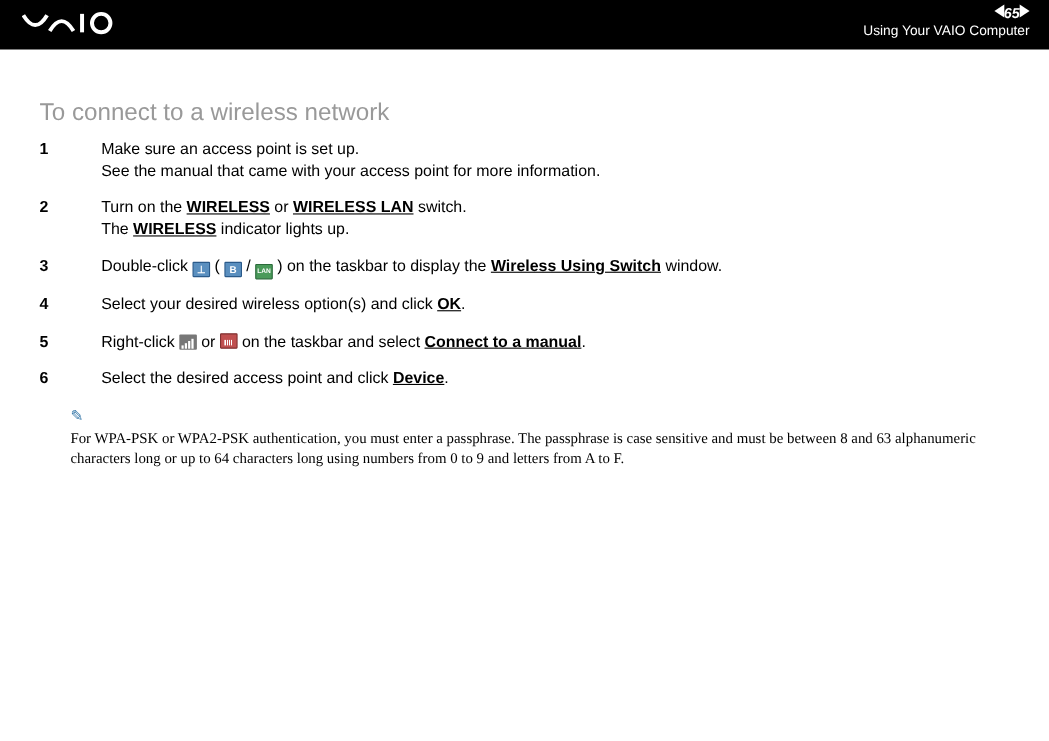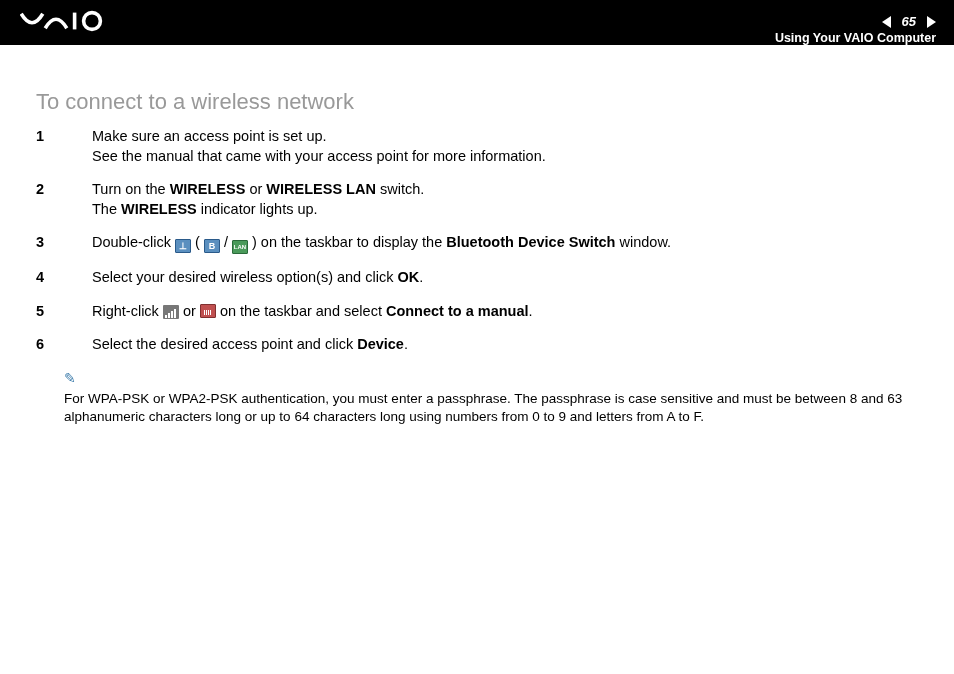--- a/index.html
+++ b/index.html
@@ -30,38 +30,36 @@
   .logo svg { height: 24px; width: auto; fill: #fff; }
   .header-right {
     position: absolute;
     right: 18px;
     top: 4px;
     text-align: right;
     color: #fff;
   }
   .page-nav {
     display: flex;
-    align-items: center;
     justify-content: flex-end;
-    gap: 11px;
+    gap: 0;
     font-style: italic;
     font-weight: bold;
     font-size: 13px;
-    margin-top: 10px;
   }
   .page-nav .tri {
     width: 0; height: 0;
     border-top: 6px solid transparent;
     border-bottom: 6px solid transparent;
   }
   .tri.left { border-right: 9px solid #fff; }
   .tri.right { border-left: 9px solid #fff; }
   .section-label {
     font-size: 12.5px;
-    font-weight: bold;
+    font-weight: normal;
     margin-top: 2px;
   }
   .content {
     padding: 26px 36px 20px 36px;
   }
   .title {
     color: #999;
     font-size: 22px;
     font-weight: 400;
     margin: 18px 0 12px 0;
@@ -126,22 +124,22 @@
   .note-block {
     margin-left: 28px;
     font-size: 13.5px;
     line-height: 1.35;
   }
   .pencil {
     color: #3a7aaa;
     font-size: 14px;
     margin-bottom: 2px;
   }
-  .note-block p { margin: 0 0 14px 0; }
-  b { font-weight: bold; }
+  .note-block p { margin: 0 0 14px 0; font-family: Liberation Serif, serif; }
+  b { font-weight: bold; text-decoration: underline; }
 </style>
 </head>
 <body>
 
 <div class="header">
   <div class="logo">
     <svg viewBox="0 0 200 40">
       <path d="M2 8 Q 20 38 38 8" stroke="#fff" stroke-width="6" fill="none"></path>
       <path d="M42 32 Q 60 2 78 32" stroke="#fff" stroke-width="6" fill="none"></path>
       <rect x="88" y="6" width="6" height="28" fill="#fff"></rect>
@@ -165,21 +163,21 @@
       <div class="step">
         <div class="num">1</div>
         <div class="body">Make sure an access point is set up.<br>See the manual that came with your access point for more information.</div>
       </div>
       <div class="step">
         <div class="num">2</div>
         <div class="body">Turn on the <b>WIRELESS</b> or <b>WIRELESS LAN</b> switch.<br>The <b>WIRELESS</b> indicator lights up.</div>
       </div>
       <div class="step">
         <div class="num">3</div>
-        <div class="body">Double-click <span class="icon-box">⊥</span> ( <span class="icon-box">B</span> / <span class="icon-box green" style="font-size:6px">LAN</span> ) on the taskbar to display the <b>Bluetooth Device Switch</b> window.</div>
+        <div class="body">Double-click <span class="icon-box">⊥</span> ( <span class="icon-box">B</span> / <span class="icon-box green" style="font-size:6px">LAN</span> ) on the taskbar to display the <b>Wireless Using Switch</b> window.</div>
       </div>
       <div class="step">
         <div class="num">4</div>
         <div class="body">Select your desired wireless option(s) and click <b>OK</b>.</div>
       </div>
       <div class="step">
         <div class="num">5</div>
         <div class="body">Right-click <span class="icon-signal">
             <i></i>
             <i></i>

